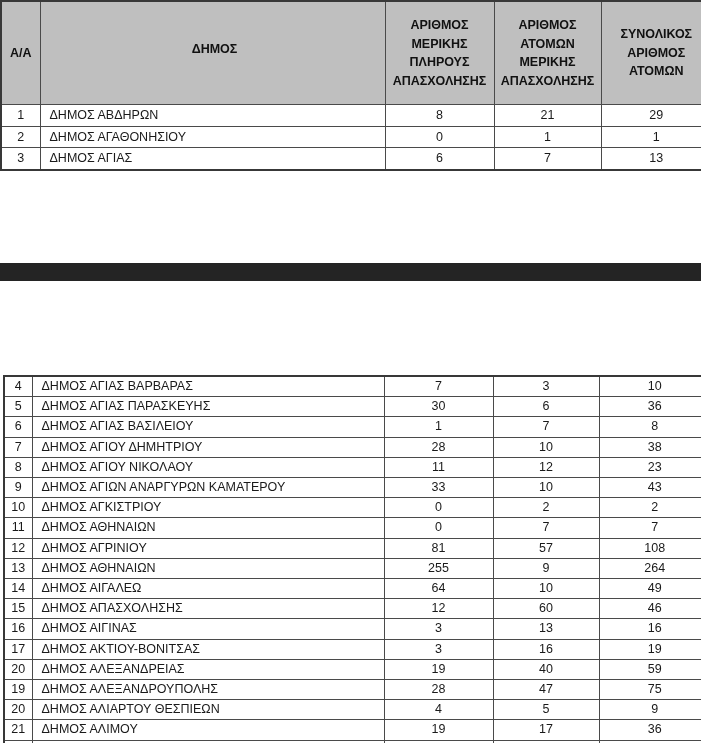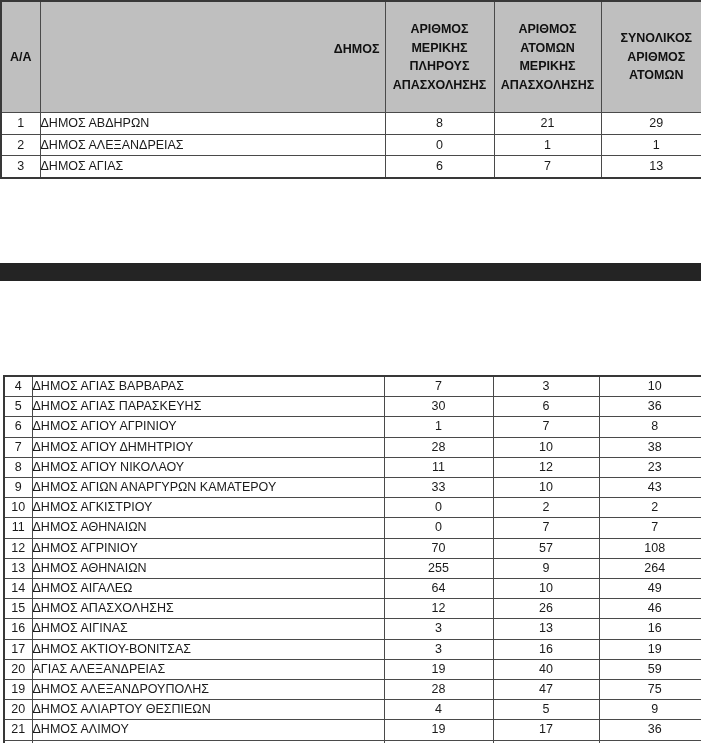--- a/index.html
+++ b/index.html
@@ -38,25 +38,25 @@
     background: var(--header-bg);
     font-weight: bold;
     font-size: 12.5px;
     line-height: 18.5px;
     height: 94px;
     vertical-align: middle;
     text-align: center;
     padding: 0 5px;
     color: #111111;
   }
-  th.c1 { text-align: right; padding: 0 5px 16px 9px; }
+  th.c1 { text-align: center; padding: 0 5px 8px 9px; }
   #table-top td  { height: 20.7px; line-height: 20.7px; }
   #table-bottom td { height: 19.2px; line-height: 19.2px; }
   td.c0, td.c2, td.c3, td.c4 { text-align: center; }
-  td.c1 { text-align: left; white-space: nowrap; }
+  td.c1 { text-align: left; padding-left: 9px; white-space: nowrap; }
   tr.filler td { height: 20px; }
   .separator {
     position: absolute;
     top: 263px;
     left: 0;
     width: 701px;
     height: 18px;
     background: var(--separator);
   }
 </style>
@@ -85,21 +85,21 @@
     <tbody id="tbody-page1">
         <tr>
           <td class="c0">1</td>
           <td class="c1">ΔΗΜΟΣ ΑΒΔΗΡΩΝ</td>
           <td class="c2">8</td>
           <td class="c3">21</td>
           <td class="c4">29</td>
         </tr>
         <tr>
           <td class="c0">2</td>
-          <td class="c1">ΔΗΜΟΣ ΑΛΕΞΑΝΔΡΕΙΑΣ</td>
+          <td class="c1">ΔΗΜΟΣ ΑΓΑΘΟΝΗΣΙΟΥ</td>
           <td class="c2">0</td>
           <td class="c3">1</td>
           <td class="c4">1</td>
         </tr>
         <tr>
           <td class="c0">3</td>
           <td class="c1">ΔΗΜΟΣ ΑΓΙΑΣ</td>
           <td class="c2">6</td>
           <td class="c3">7</td>
           <td class="c4">13</td>
@@ -127,21 +127,21 @@
         </tr>
         <tr>
           <td class="c0">5</td>
           <td class="c1">ΔΗΜΟΣ ΑΓΙΑΣ ΠΑΡΑΣΚΕΥΗΣ</td>
           <td class="c2">30</td>
           <td class="c3">6</td>
           <td class="c4">36</td>
         </tr>
         <tr>
           <td class="c0">6</td>
-          <td class="c1">ΔΗΜΟΣ ΑΓΙΟΥ ΑΓΡΙΝΙΟΥ</td>
+          <td class="c1">ΔΗΜΟΣ ΑΓΙΑΣ ΒΑΣΙΛΕΙΟΥ</td>
           <td class="c2">1</td>
           <td class="c3">7</td>
           <td class="c4">8</td>
         </tr>
         <tr>
           <td class="c0">7</td>
           <td class="c1">ΔΗΜΟΣ ΑΓΙΟΥ ΔΗΜΗΤΡΙΟΥ</td>
           <td class="c2">28</td>
           <td class="c3">10</td>
           <td class="c4">38</td>
@@ -170,21 +170,21 @@
         <tr>
           <td class="c0">11</td>
           <td class="c1">ΔΗΜΟΣ ΑΘΗΝΑΙΩΝ</td>
           <td class="c2">0</td>
           <td class="c3">7</td>
           <td class="c4">7</td>
         </tr>
         <tr>
           <td class="c0">12</td>
           <td class="c1">ΔΗΜΟΣ ΑΓΡΙΝΙΟΥ</td>
-          <td class="c2">70</td>
+          <td class="c2">81</td>
           <td class="c3">57</td>
           <td class="c4">108</td>
         </tr>
         <tr>
           <td class="c0">13</td>
           <td class="c1">ΔΗΜΟΣ ΑΘΗΝΑΙΩΝ</td>
           <td class="c2">255</td>
           <td class="c3">9</td>
           <td class="c4">264</td>
         </tr>
@@ -192,40 +192,40 @@
           <td class="c0">14</td>
           <td class="c1">ΔΗΜΟΣ ΑΙΓΑΛΕΩ</td>
           <td class="c2">64</td>
           <td class="c3">10</td>
           <td class="c4">49</td>
         </tr>
         <tr>
           <td class="c0">15</td>
           <td class="c1">ΔΗΜΟΣ ΑΠΑΣΧΟΛΗΣΗΣ</td>
           <td class="c2">12</td>
-          <td class="c3">26</td>
+          <td class="c3">60</td>
           <td class="c4">46</td>
         </tr>
         <tr>
           <td class="c0">16</td>
           <td class="c1">ΔΗΜΟΣ ΑΙΓΙΝΑΣ</td>
           <td class="c2">3</td>
           <td class="c3">13</td>
           <td class="c4">16</td>
         </tr>
         <tr>
           <td class="c0">17</td>
           <td class="c1">ΔΗΜΟΣ ΑΚΤΙΟΥ-ΒΟΝΙΤΣΑΣ</td>
           <td class="c2">3</td>
           <td class="c3">16</td>
           <td class="c4">19</td>
         </tr>
         <tr>
           <td class="c0">20</td>
-          <td class="c1">ΑΓΙΑΣ ΑΛΕΞΑΝΔΡΕΙΑΣ</td>
+          <td class="c1">ΔΗΜΟΣ ΑΛΕΞΑΝΔΡΕΙΑΣ</td>
           <td class="c2">19</td>
           <td class="c3">40</td>
           <td class="c4">59</td>
         </tr>
         <tr>
           <td class="c0">19</td>
           <td class="c1">ΔΗΜΟΣ ΑΛΕΞΑΝΔΡΟΥΠΟΛΗΣ</td>
           <td class="c2">28</td>
           <td class="c3">47</td>
           <td class="c4">75</td>

